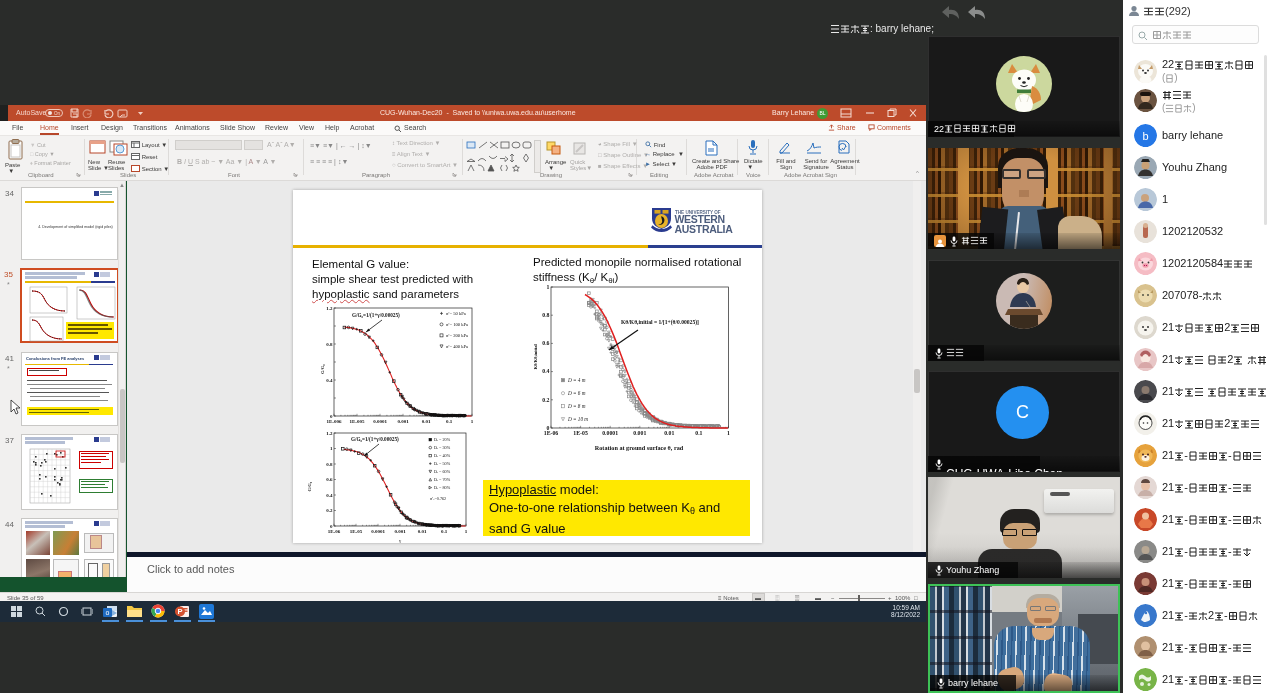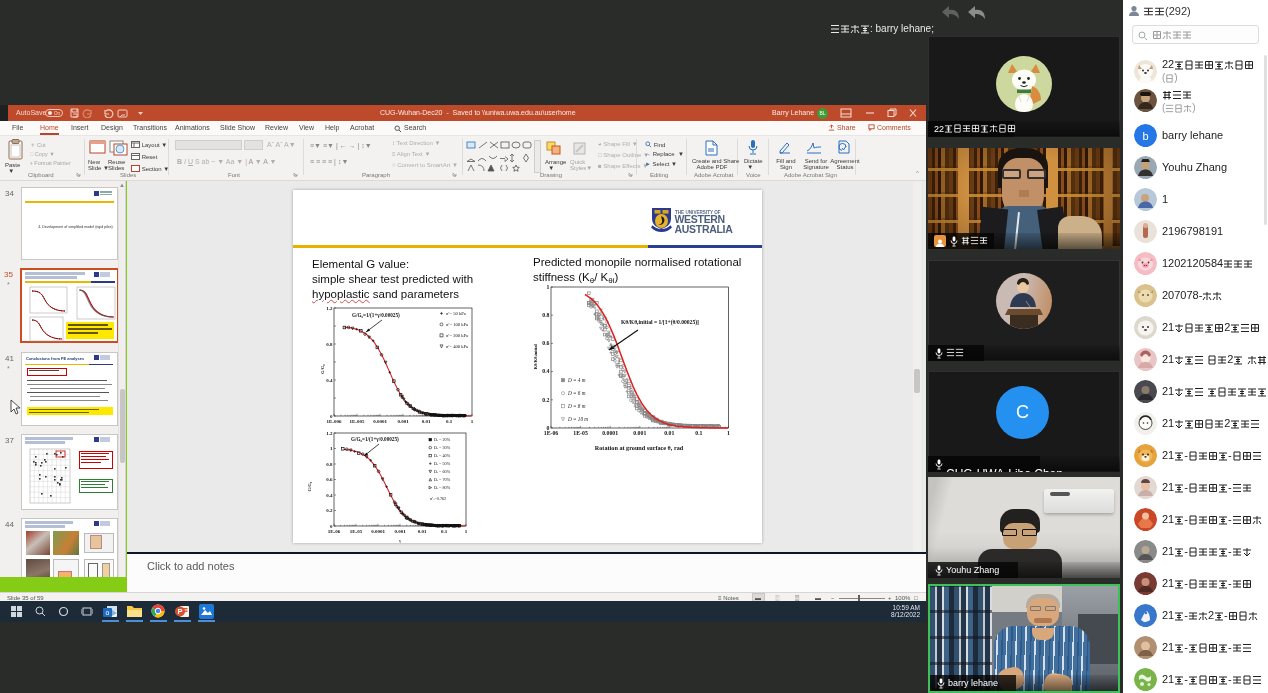--- a/index.html
+++ b/index.html
@@ -13,21 +13,21 @@
         <path d="M1 2h8M1 5h8M1 8h8M5 2v6" stroke="#e8e8e8" stroke-width="1.0" fill="none"></path>
       </svg><svg viewBox="0 0 10 10" style="width:10px;height:10px;vertical-align:-1.5px">
         <path d="M1 3h8M5 1v8M3 6l-2 3M7 6l2 3" stroke="#e8e8e8" stroke-width="1.0" fill="none"></path>
       </svg><svg viewBox="0 0 10 10" style="width:10px;height:10px;vertical-align:-1.5px">
         <path d="M1 2h8M3 4.5h4M3 6.5h4M1 9h8M5 2v7" stroke="#e8e8e8" stroke-width="1.0" fill="none"></path>
       </svg>: barry lehane;</div>
 <svg class="a" style="left:938px;top:4px" width="48" height="17" viewBox="0 0 48 17">
 <path d="M11 2 L4 8 L11 14 L11 10 C16 10 19 12 21 15 C21 8 17 5 11 6 Z" fill="#5f615f"></path>
 <path d="M37 2 L30 8 L37 14 L37 10 C42 10 45 12 47 15 C47 8 43 5 37 6 Z" fill="#8b8d8c"></path>
 </svg>
-<div class="a" style="left:0;top:105px;width:926px;height:497px;background:#84cc16">
+<div class="a" style="left:0;top:105px;width:926px;height:497px;background:#14532d">
 <div class="a" style="left:0;top:0;width:926px;height:16px;background:#bd4b2b">
 <div class="a" style="left:0;top:0;width:8px;height:16px;background:#1f2120"></div>
 <div class="a tx" style="left:16px;top:4px;font-size:7px;color:#f5d7cd">AutoSave</div>
 <div class="a" style="left:45px;top:3.5px;width:18px;height:8px;border-radius:4px;border:1px solid #eec7b8">
           <div class="a" style="left:1.5px;top:1.5px;width:4px;height:4px;border-radius:2px;background:#f3e8e4"></div>
           <div class="a tx" style="left:8px;top:1px;font-size:4.5px;color:#f5d7cd">On</div>
         </div>
 <svg class="a" style="left:70px;top:3px" width="80" height="10" viewBox="0 0 80 10">
 <path d="M1 1h7v8h-7zM2 1v3h5v-3M3 6h4v3h-4" stroke="#f0cfc3" fill="none" stroke-width="1"></path>
 <path d="M20 3a4 4 0 1 0 1 4M21 2v4h-4" stroke="#d98d74" fill="none" stroke-width="1.2"></path>
@@ -1261,25 +1261,26 @@
                 <text x="35" y="113">D = 6 m</text>
                 <rect x="28.4" y="122.60000000000001" width="3.2" height="3.2" stroke="#888" fill="none" stroke-width=".6"></rect>
                 <text x="35" y="126">D = 8 m</text>
                 <path d="M28.4 135.6h3.2l-1.6 3.2z" stroke="#888" fill="none" stroke-width=".6"></path>
                 <text x="35" y="139">D = 10 m</text>
               </g>
               <text x="4" y="87.5" font-size="4.5" font-family="Liberation Serif" font-weight="bold" fill="#111" transform="rotate(-90 4 87.5)">Kθ/Kθ,initial</text>
               <text x="106" y="168" font-size="6.2" text-anchor="middle" font-family="Liberation Serif" font-weight="bold" fill="#111">Rotation at ground surface θ, rad</text>
             </svg>
           </div>
+<div class="a" style="left:190px;top:290px;width:267px;height:56px;background:#ffe800;color:#111;font-size:13px;line-height:18px;padding:1px 0 0 6px"><span style="text-decoration:underline">Hypoplastic</span> model:<br>One-to-one relationship between K<span style="font-size:9px;vertical-align:-2px">θ</span> and<br>sand G value</div>
 </div>
 <div class="a" style="left:786px;top:0;width:8px;height:371px;background:#f0efee"></div>
 <div class="a" style="left:787px;top:188px;width:6px;height:24px;background:#c8c6c4;border-radius:2px"></div>
 </div>
-<div class="a" style="left:127px;top:447px;width:799px;height:40px;background:#fcfcfc;border-top:2px solid #0f172a">
+<div class="a" style="left:127px;top:447px;width:799px;height:40px;background:#fcfcfc;border-top:5px solid #0f172a">
 <div class="a tx" style="left:20px;top:6px;font-size:11px;color:#595959">Click to add notes</div>
 </div>
 <div class="a" style="left:0;top:487px;width:926px;height:10px;background:#f3f2f1;border-top:1px solid #d8d6d4;font-size:6px;color:#555">
 <div class="a tx" style="left:7px;top:2px">Slide 35 of 59</div>
 <div class="a tx" style="left:718px;top:2px">≡ Notes</div>
 <div class="a" style="left:752px;top:0px;width:13px;height:10px;background:#dcdad8;border:1px solid #c8c6c4"></div>
 <div class="a tx" style="left:755px;top:2px">▬</div>
 <div class="a tx" style="left:775px;top:2px">░</div>
 <div class="a tx" style="left:795px;top:2px">▒</div>
 <div class="a tx" style="left:815px;top:2px">▬</div>
@@ -1632,21 +1633,21 @@
 <svg class="a" style="left:11px;top:219.5px" width="23" height="23" viewBox="0 0 23 23">
         <clipPath id="c231">
           <circle cx="11.5" cy="11.5" r="11.5"></circle>
         </clipPath>
         <g clip-path="url(#c231)">
           <circle cx="11.5" cy="11.5" r="11.5" fill="#e8e2da"></circle>
           <rect x="9" y="5" width="5" height="13" rx="2" fill="#b86850"></rect>
           <circle cx="11.5" cy="5.5" r="2.5" fill="#d8b090"></circle>
         </g>
       </svg>
-<div class="a tx" style="left:39px;top:225px;font-size:11px;color:#222">2196798191</div>
+<div class="a tx" style="left:39px;top:225px;font-size:11px;color:#222">1202120532</div>
 <svg class="a" style="left:11px;top:251.5px" width="23" height="23" viewBox="0 0 23 23">
         <clipPath id="c263">
           <circle cx="11.5" cy="11.5" r="11.5"></circle>
         </clipPath>
         <g clip-path="url(#c263)">
           <circle cx="11.5" cy="11.5" r="11.5" fill="#f5bcc4"></circle>
           <ellipse cx="11.5" cy="12" rx="7.5" ry="6.5" fill="#fbd7dc"></ellipse>
           <path d="M5 6l3 3H4zM18 6l-3 3h4z" fill="#ef9aa8"></path>
           <ellipse cx="11.5" cy="13.5" rx="3" ry="2.2" fill="#ef9aa8"></ellipse>
           <circle cx="10.5" cy="13.5" r=".6" fill="#a05"></circle>

